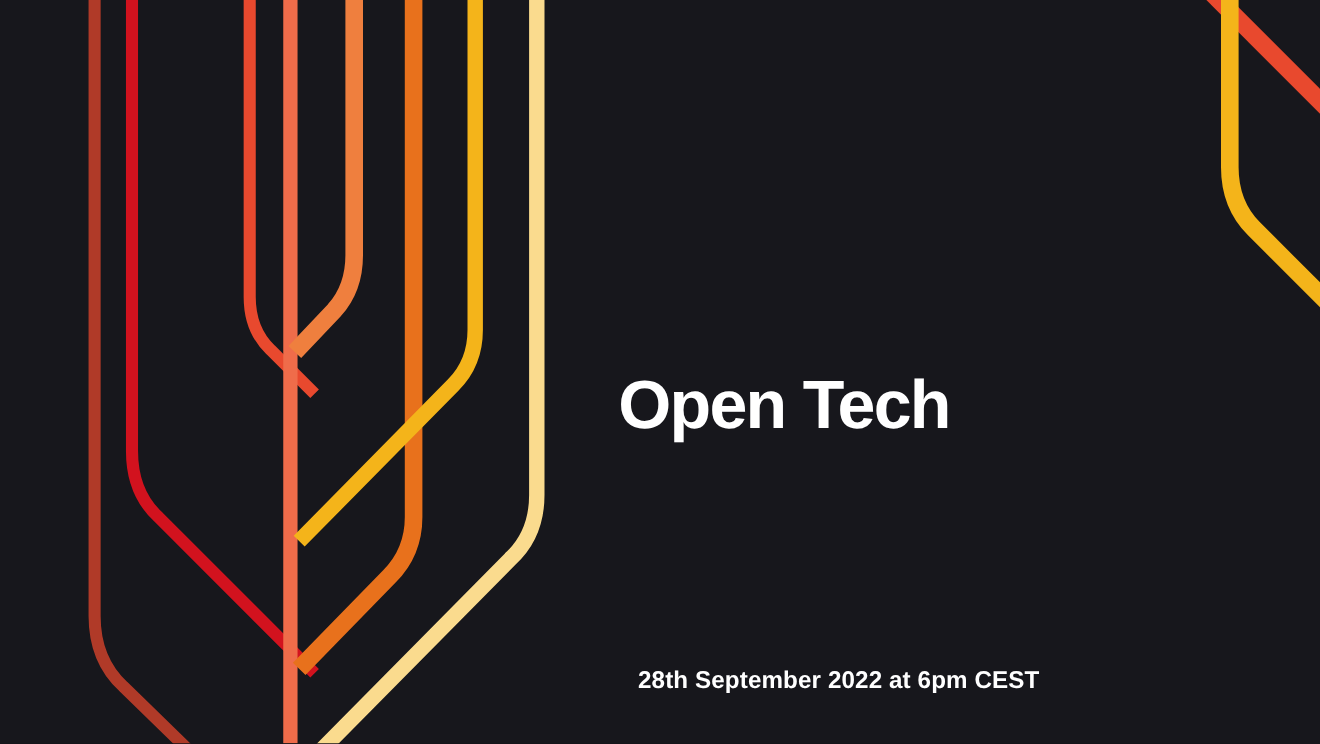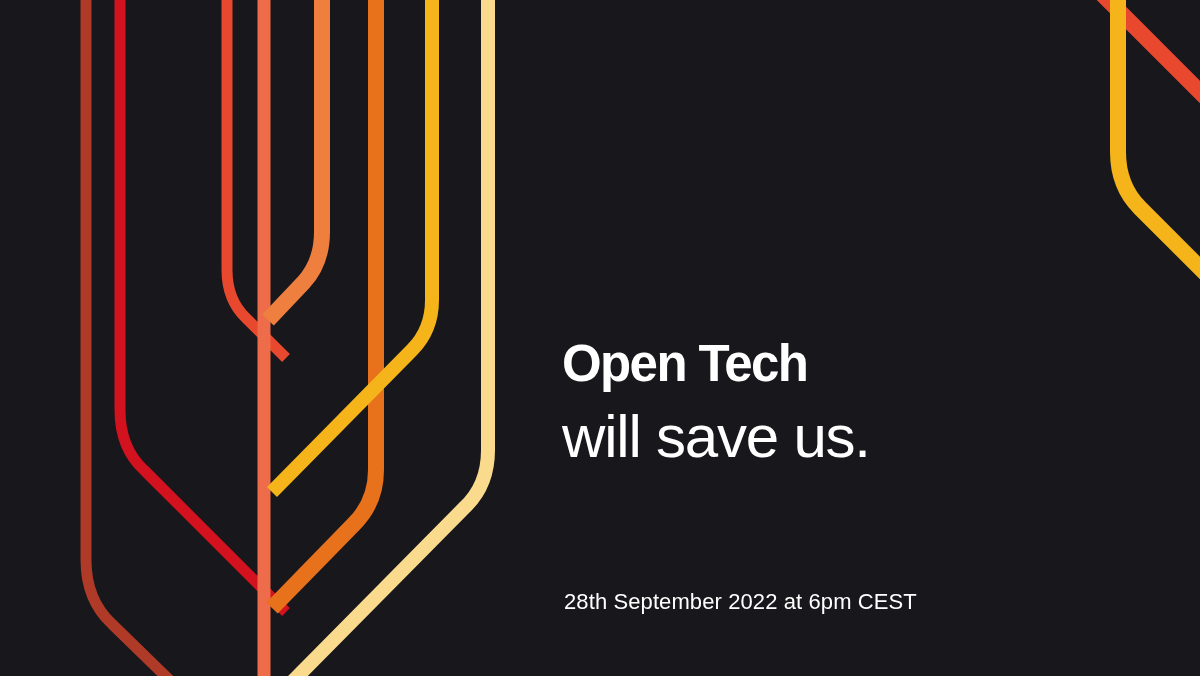--- a/index.html
+++ b/index.html
@@ -37,21 +37,21 @@
   }
 
   .headline-block {
     position: absolute;
     left: 0;
     top: 338px;
   }
 
   .headline {
     margin: 0;
-    font-size: 51px;
+    font-size: 62px;
     font-weight: 700;
     line-height: 1.0;
     letter-spacing: -1.6px;
     color: #ffffff;
     white-space: nowrap;
   }
 
   .subheadline {
     margin: 18px 0 0 0;
     font-size: 60px;
@@ -59,23 +59,23 @@
     line-height: 1.0;
     letter-spacing: -1.2px;
     color: #ffffff;
     white-space: nowrap;
   }
 
   .event-date {
     position: absolute;
     left: 2px;
     top: 589px;
-    margin: 0;
+    margin: 16px;
     font-size: 22px;
-    font-weight: 400;
+    font-weight: 700;
     letter-spacing: 0.1px;
     color: #ffffff;
     white-space: nowrap;
   }
 
   .logo {
     position: absolute;
     left: 478px;
     top: 578px;
     display: flex;
@@ -134,20 +134,19 @@
       <path d="M 10 -18 L 150 122" stroke="#e8492e" stroke-width="16"></path>
 
       <path d="M 38 -10 L 38 152 Q 38 186 60 208 L 150 298" stroke="#f4b41a" stroke-width="16"></path>
     </g>
   </svg>
 
   <div class="content">
 
     <div class="headline-block">
       <h1 class="headline">Open Tech</h1>
-      <h2 class="subheadline">will save us.</h2>
     </div>
 
     <p class="event-date">28th September 2022 at 6pm CEST</p>
 
 
   </div>
 </div>
 
 </body></html>

